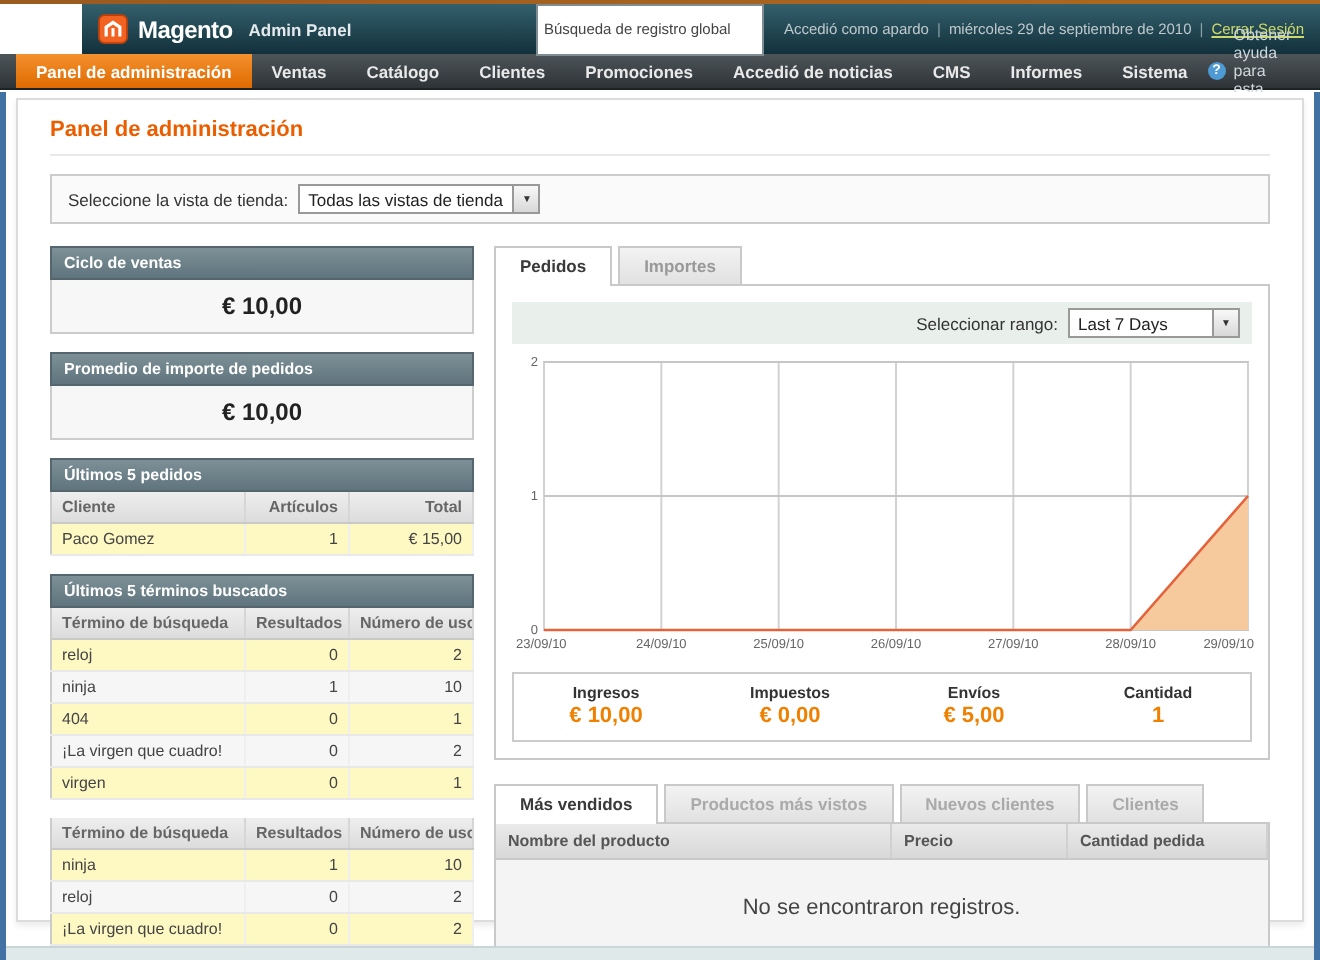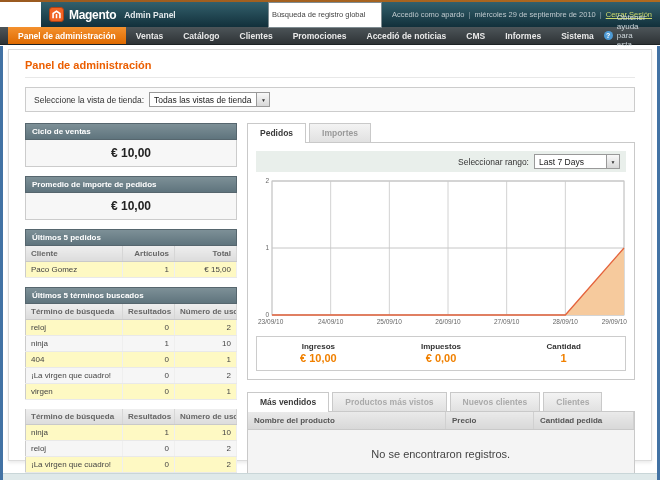--- a/index.html
+++ b/index.html
@@ -281,20 +281,24 @@
             <div class="stats-box">
               <div class="stat">
                 <div class="stat-label">Ingresos</div>
                 <div class="stat-value">€ 10,00</div>
               </div>
               <div class="stat">
                 <div class="stat-label">Impuestos</div>
                 <div class="stat-value">€ 0,00</div>
               </div>
               <div class="stat">
+                <div class="stat-label">Envíos</div>
+                <div class="stat-value">€ 5,00</div>
+              </div>
+              <div class="stat">
                 <div class="stat-label">Cantidad</div>
                 <div class="stat-value">1</div>
               </div>
             </div>
           </div>
 
           <div class="tabs">
             <div class="tab active">Más vendidos</div>
             <div class="tab disabled">Productos más vistos</div>
             <div class="tab disabled">Nuevos clientes</div>

